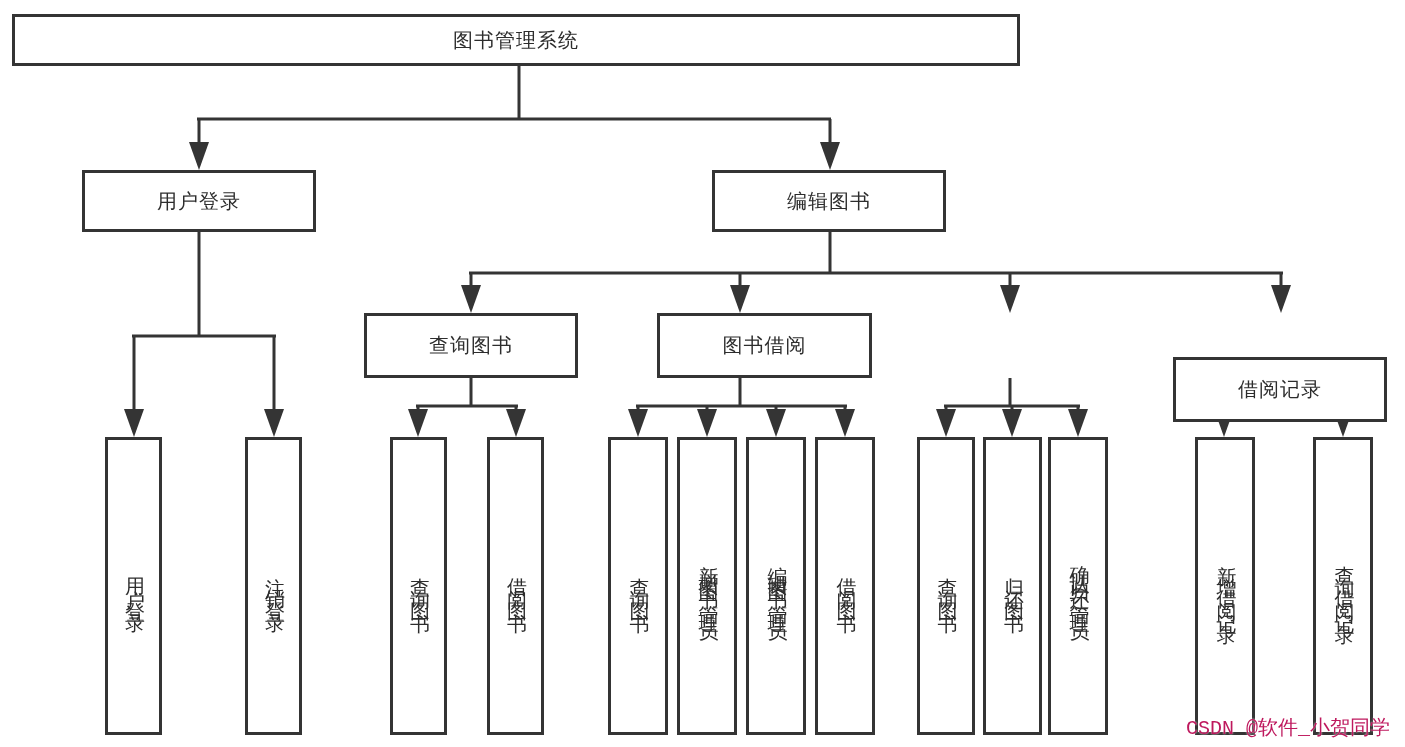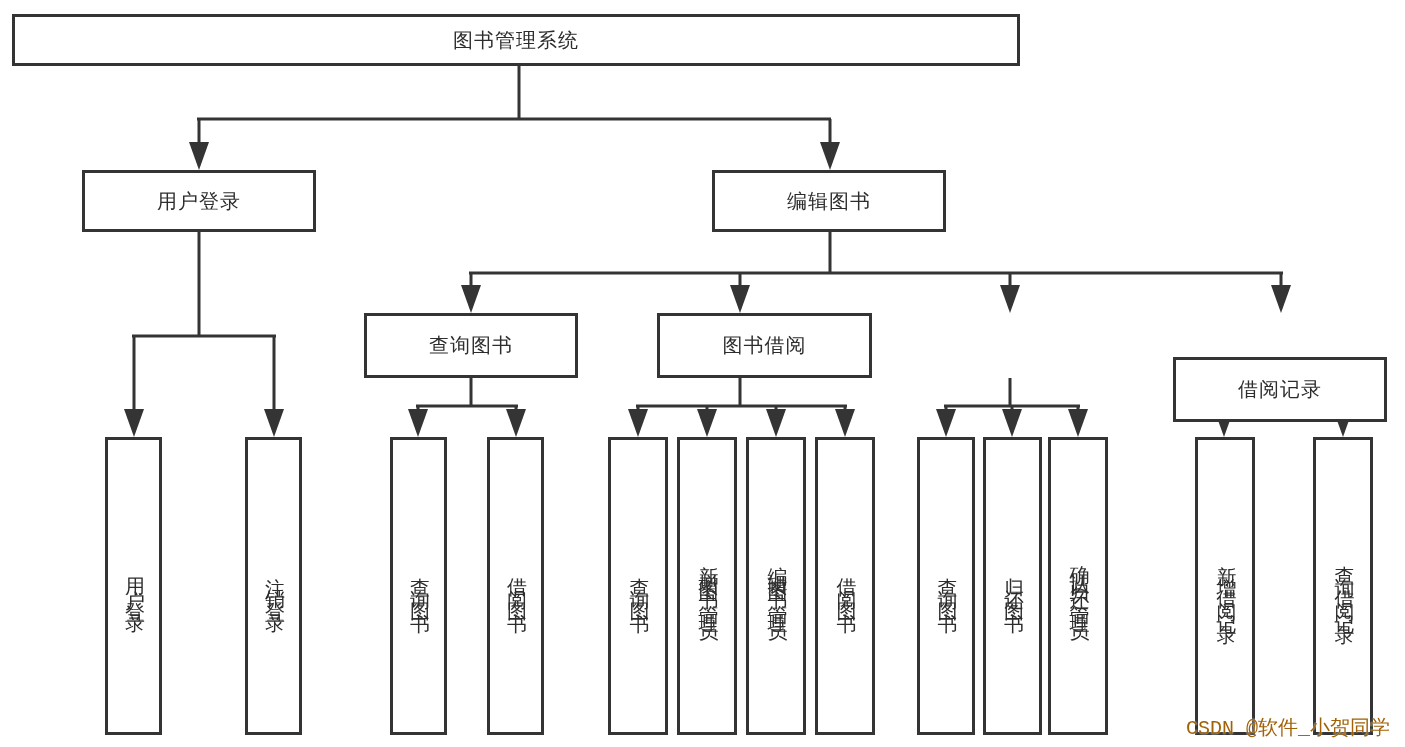--- a/index.html
+++ b/index.html
@@ -60,21 +60,21 @@
     white-space: nowrap;
   }
   .vbox.tight .vtext {
     letter-spacing: 8px;
   }
   #watermark {
     position: absolute;
     left: 1186px;
     top: 714px;
     font-size: 20px;
-    color: #a16207;
+    color: #be185d;
     text-shadow: 0 0 2px #ffffff;
     white-space: nowrap;
     z-index: 2;
   }
 </style>
 </head>
 <body>
 
 <div id="canvas">
 

